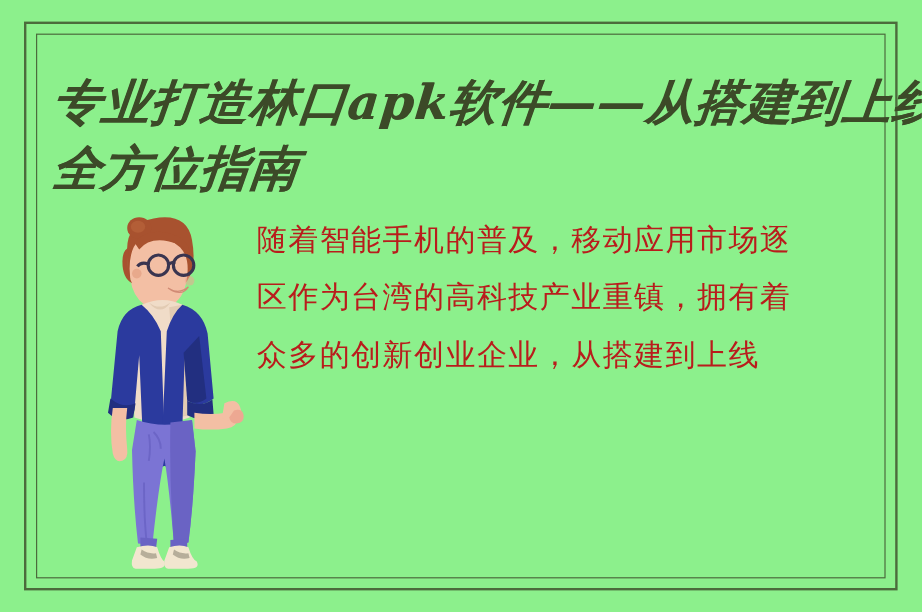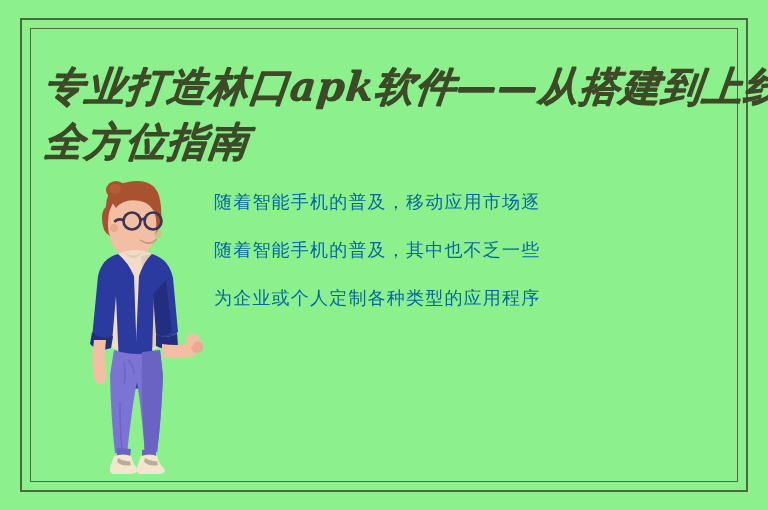--- a/index.html
+++ b/index.html
@@ -66,24 +66,24 @@
   }
 
   
   .body-block {
     position: absolute;
     left: 214px;
     top: 178px;
     width: 520px;
   }
   .body-line {
-    font-family: Liberation Serif, serif;
-    font-size: 18px;
+    font-family: Liberation Mono, monospace;
+    font-size: 25px;
     line-height: 48px;
-    color: #0369a1;
+    color: #b91c1c;
     letter-spacing: 1.2px;
     white-space: nowrap;
   }
 
   
   .illustration {
     position: absolute;
     left: 62px;
     top: 172px;
     width: 150px;
@@ -170,17 +170,17 @@
 
       <path d="M52 284 q10 -3 17 0 q3 10 6 12 q2 6 -8 6 l-16 0 q-4 -1 -3 -7 Z" fill="#f2e6cf"></path>
       <path d="M79 284 q9 -3 16 0 q3 10 7 12 q3 6 -7 6 l-17 0 q-4 -1 -3 -7 Z" fill="#f2e6cf"></path>
       <path d="M56 286 q6 4 12 3 l1 4 q-8 2 -14 -3 Z" fill="#a8a08c" opacity="0.8"></path>
       <path d="M83 286 q6 4 12 3 l1 4 q-8 2 -14 -3 Z" fill="#a8a08c" opacity="0.8"></path>
     </svg>
   </div>
 
   <div class="body-block">
     <div class="body-line">随着智能手机的普及，移动应用市场逐</div>
-    <div class="body-line">随着智能手机的普及，其中也不乏一些</div>
-    <div class="body-line">为企业或个人定制各种类型的应用程序</div>
+    <div class="body-line">区作为台湾的高科技产业重镇，拥有着</div>
+    <div class="body-line">众多的创新创业企业，从搭建到上线</div>
   </div>
 
 </div>
 
 </body></html>

